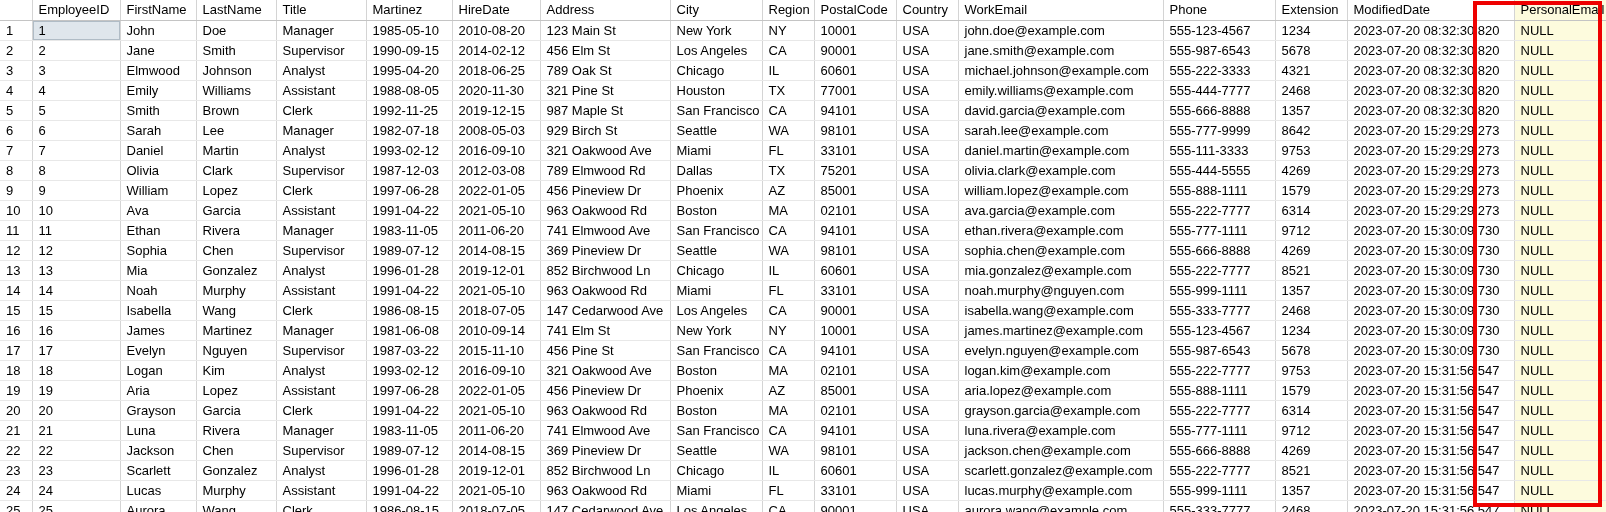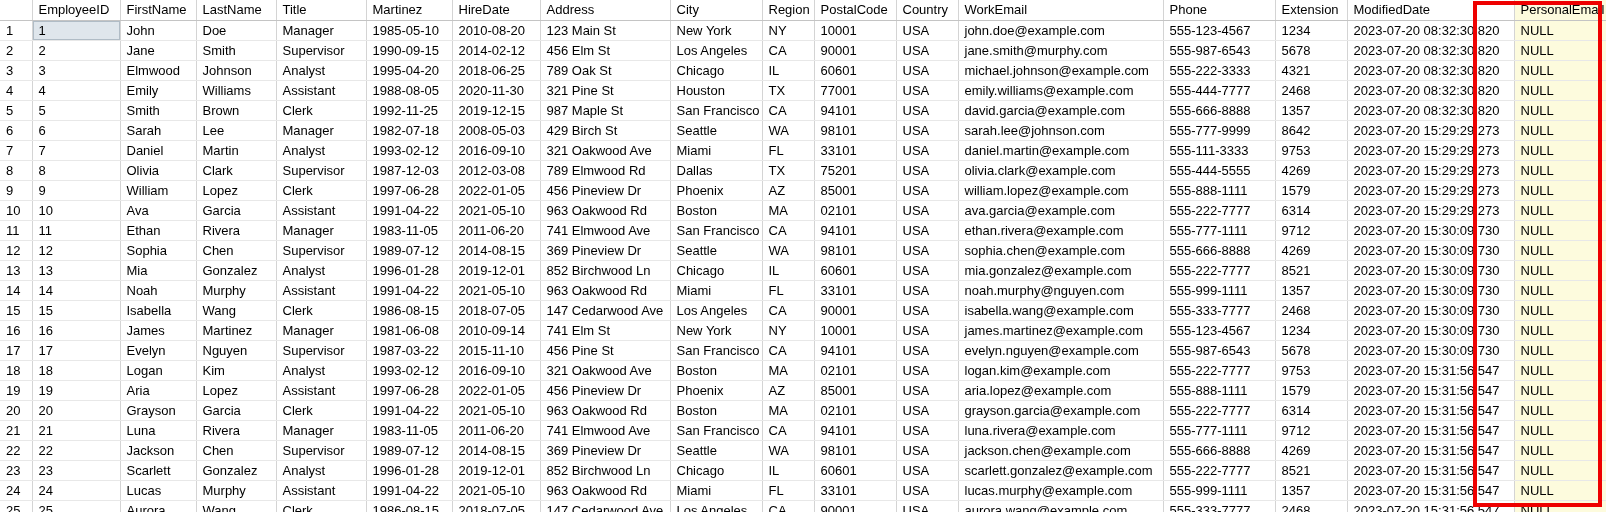--- a/index.html
+++ b/index.html
@@ -177,21 +177,21 @@
           <td class="">Jane</td>
           <td class="">Smith</td>
           <td class="">Supervisor</td>
           <td class="">1990-09-15</td>
           <td class="">2014-02-12</td>
           <td class="">456 Elm St</td>
           <td class="">Los Angeles</td>
           <td class="">CA</td>
           <td class="">90001</td>
           <td class="">USA</td>
-          <td class="">jane.smith@murphy.com</td>
+          <td class="">jane.smith@example.com</td>
           <td class="">555-987-6543</td>
           <td class="">5678</td>
           <td class="">2023-07-20 08:32:30.820</td>
           <td class=" col-highlight" style="background: rgb(253, 251, 221);">NULL</td>
         </tr>
         <tr>
           <td class="gutter">3</td>
           <td class="">3</td>
           <td class="">Elmwood</td>
           <td class="">Johnson</td>
@@ -248,26 +248,26 @@
           <td class=" col-highlight" style="background: rgb(253, 251, 221);">NULL</td>
         </tr>
         <tr>
           <td class="gutter">6</td>
           <td class="">6</td>
           <td class="">Sarah</td>
           <td class="">Lee</td>
           <td class="">Manager</td>
           <td class="">1982-07-18</td>
           <td class="">2008-05-03</td>
-          <td class="">429 Birch St</td>
+          <td class="">929 Birch St</td>
           <td class="">Seattle</td>
           <td class="">WA</td>
           <td class="">98101</td>
           <td class="">USA</td>
-          <td class="">sarah.lee@johnson.com</td>
+          <td class="">sarah.lee@example.com</td>
           <td class="">555-777-9999</td>
           <td class="">8642</td>
           <td class="">2023-07-20 15:29:29.273</td>
           <td class=" col-highlight" style="background: rgb(253, 251, 221);">NULL</td>
         </tr>
         <tr>
           <td class="gutter">7</td>
           <td class="">7</td>
           <td class="">Daniel</td>
           <td class="">Martin</td>

